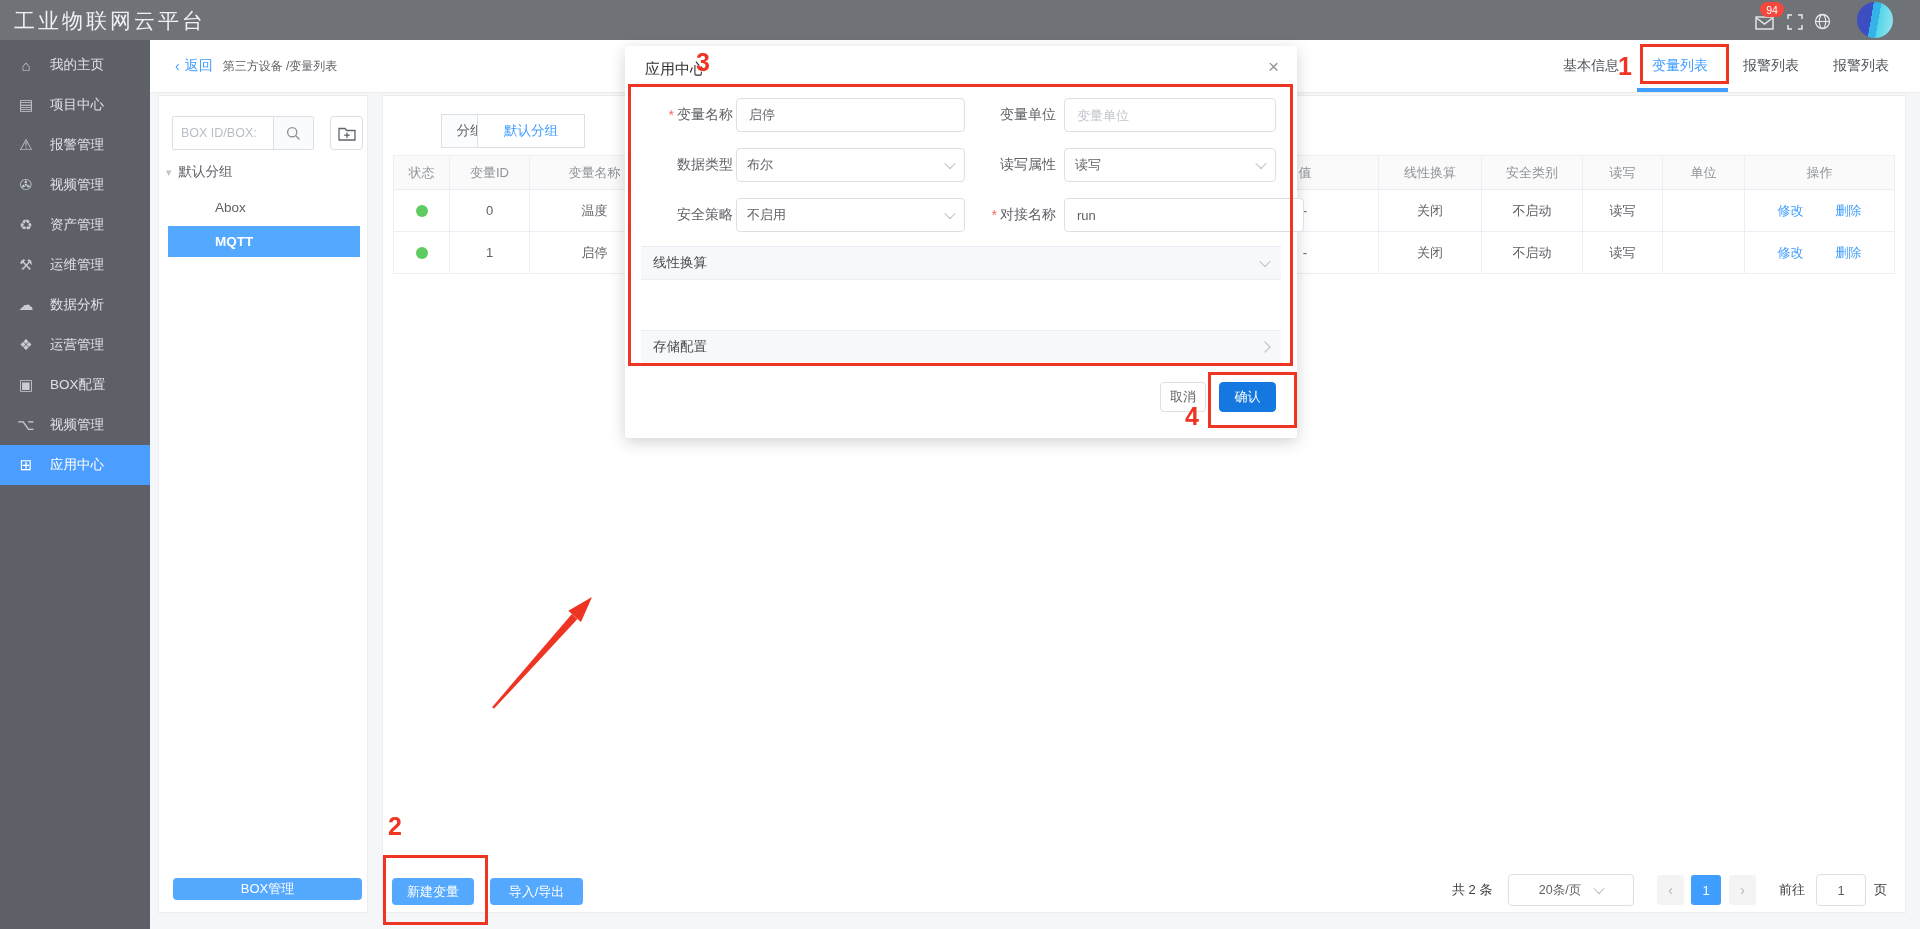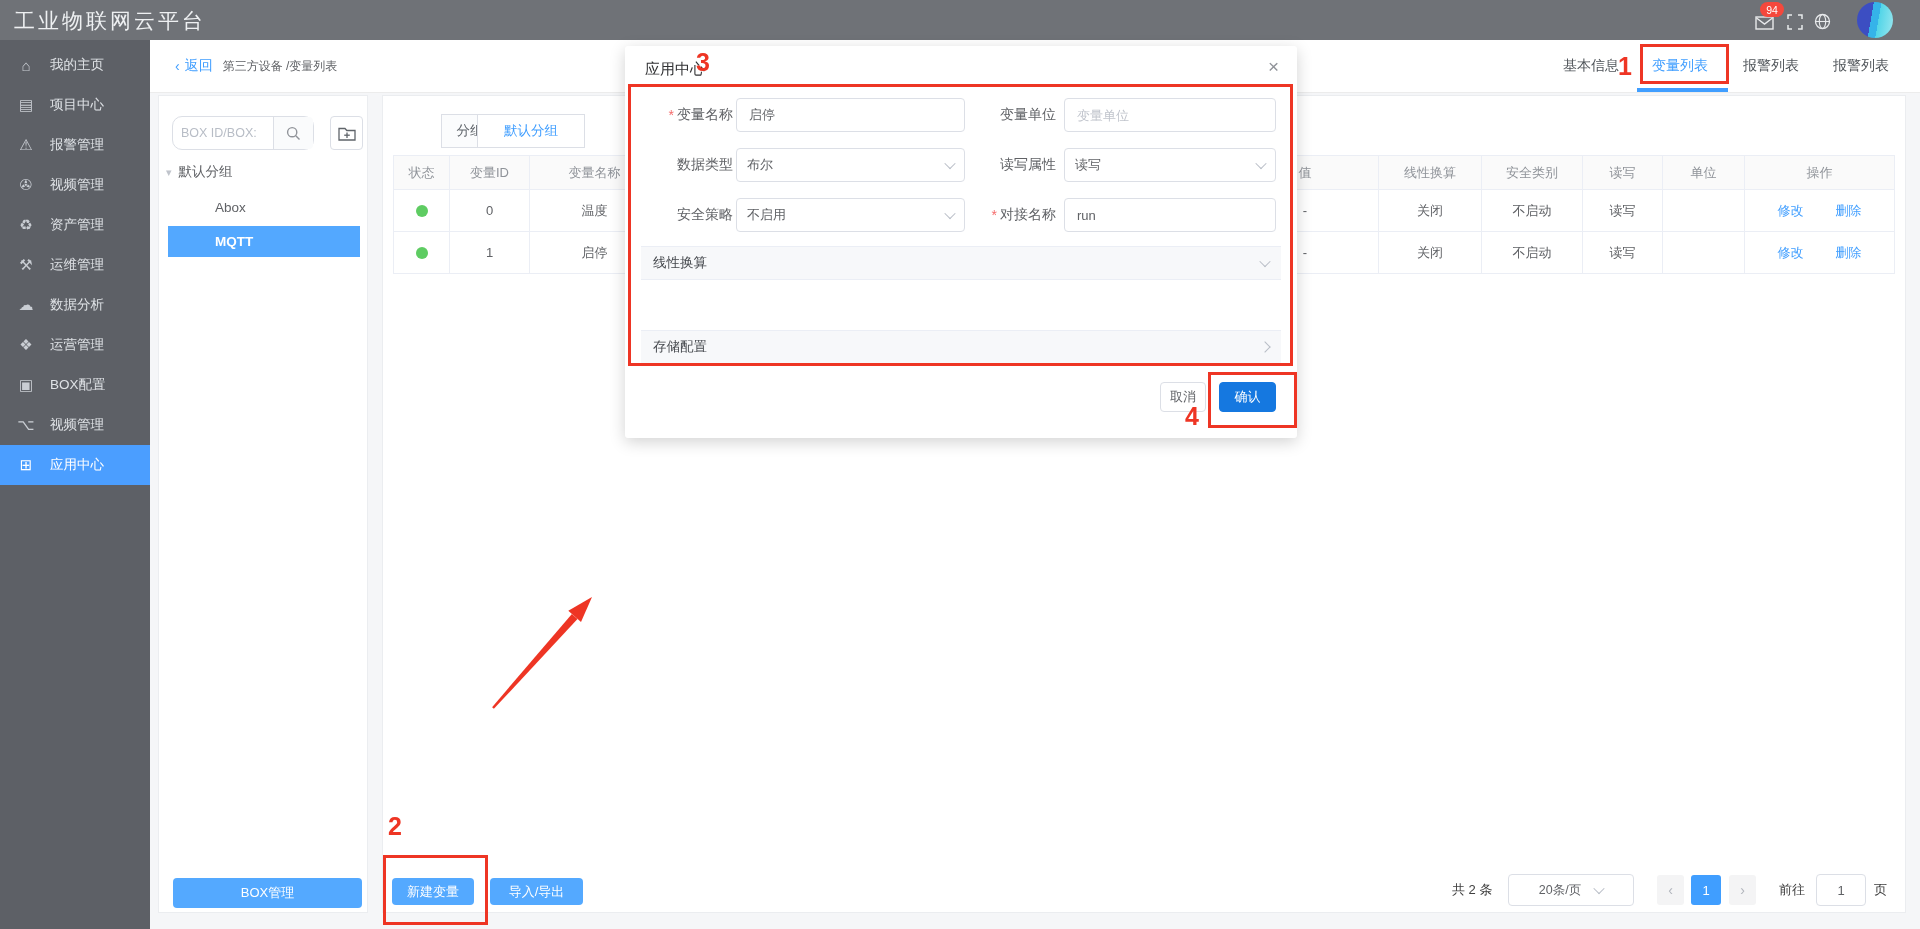--- a/index.html
+++ b/index.html
@@ -29,21 +29,21 @@
   .crumb .back{color:#409eff;font-size:14px;cursor:pointer;display:flex;align-items:center;gap:5px;}
   .crumb .path{color:#606266;font-size:12px;margin-left:2px;}
   .tab{position:absolute;top:40px;height:52px;display:flex;align-items:center;font-size:14px;color:#4e5358;cursor:pointer;}
   .tab.active{color:#409eff;}
   .tab-underline{position:absolute;left:1637px;top:88px;width:91px;height:4px;background:#409eff;}
 
   
   .panel{position:absolute;background:#fff;border:1px solid #ebedf0;}
 
   
-  .search-wrap{position:absolute;left:172px;top:116px;width:142px;height:34px;border:1px solid #dcdfe6;border-radius:10px;display:flex;background:#fff;}
+  .search-wrap{position:absolute;left:172px;top:116px;width:142px;height:34px;border:1px solid #dcdfe6;border-radius:2px;display:flex;background:#fff;}
   .search-wrap input{flex:1;border:none;outline:none;min-width:0;padding:0 8px;font-size:12.5px;color:#606266;background:transparent;}
   .search-wrap input::placeholder{color:#b8bdc6;}
   .search-btn{width:40px;border-left:1px solid #dcdfe6;background:#fafbfc;display:flex;align-items:center;justify-content:center;cursor:pointer;border-radius:0 4px 4px 0;}
   .addgrp-btn{position:absolute;left:330px;top:116px;width:33px;height:34px;border:1px solid #dcdfe6;border-radius:4px;background:#fff;
               display:flex;align-items:center;justify-content:center;cursor:pointer;}
   .tree-group{position:absolute;left:166px;top:158px;height:28px;display:flex;align-items:center;gap:7px;color:#606266;font-size:13.5px;cursor:pointer;}
   .tree-caret{color:#c0c4cc;font-size:11px;}
   .tree-node{position:absolute;left:168px;width:192px;height:31px;display:flex;align-items:center;padding-left:47px;font-size:13.5px;color:#606266;cursor:pointer;}
   .tree-node.selected{background:#53a8ff;color:#fff;font-weight:bold;}
 
@@ -198,21 +198,21 @@
       <line x1="9" y1="6.5" x2="9" y2="12" stroke="#5f646a" stroke-width="1.3"></line>
       <line x1="6.2" y1="9.2" x2="11.8" y2="9.2" stroke="#5f646a" stroke-width="1.3"></line>
     </svg>
   </div>
   <div class="tree-group">
     <span class="tree-caret">▾</span>
     <span>默认分组</span>
   </div>
   <div class="tree-node" style="top:192px">Abox</div>
   <div class="tree-node selected" style="top:226px">MQTT</div>
-  <button class="btn-blue" style="position:absolute;left:173px;top:878px;width:189px;height:30px;">BOX管理</button>
+  <button class="btn-blue" style="position:absolute;left:173px;top:878px;width:189px;height:22px;">BOX管理</button>
 
   <div class="panel" style="left:382px;top:95px;width:1524px;height:818px;"></div>
   <div class="gtab" style="left:393px;width:85px;margin-left:48px;">分组设置</div>
   <div class="gtab active" style="left:477px;width:108px;">默认分组</div>
 
   <div class="tbl">
     <div class="trow th">
       <div class="tc">状态</div>
       <div class="tc">变量ID</div>
       <div class="tc">变量名称</div>
@@ -312,21 +312,21 @@
       <span>安全策略</span>
     </div>
     <div class="finp fsel" style="left:111px;top:152px;width:229px;">
       <span>不启用</span>
       <span class="chev down"></span>
     </div>
     <div class="frow-label" style="left:346px;top:152px;width:85px;">
       <span class="req">*</span>
       <span>对接名称</span>
     </div>
-    <div class="finp" style="left:439px;top:152px;width:212px;">
+    <div class="finp" style="left:439px;top:152px;width:240px;">
       <input value="run" style="">
     </div>
 
     <div class="cbar" style="top:200px;">
       <span>线性换算</span>
       <span class="chev down"></span>
     </div>
 
     <div class="ckrow">
       <span>启用线性换算</span>

